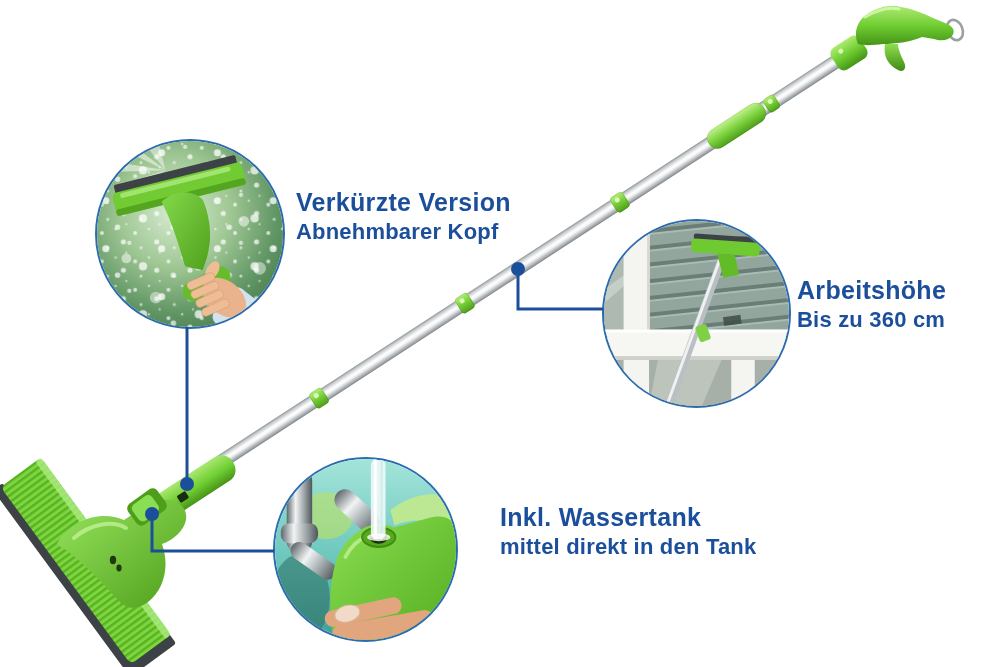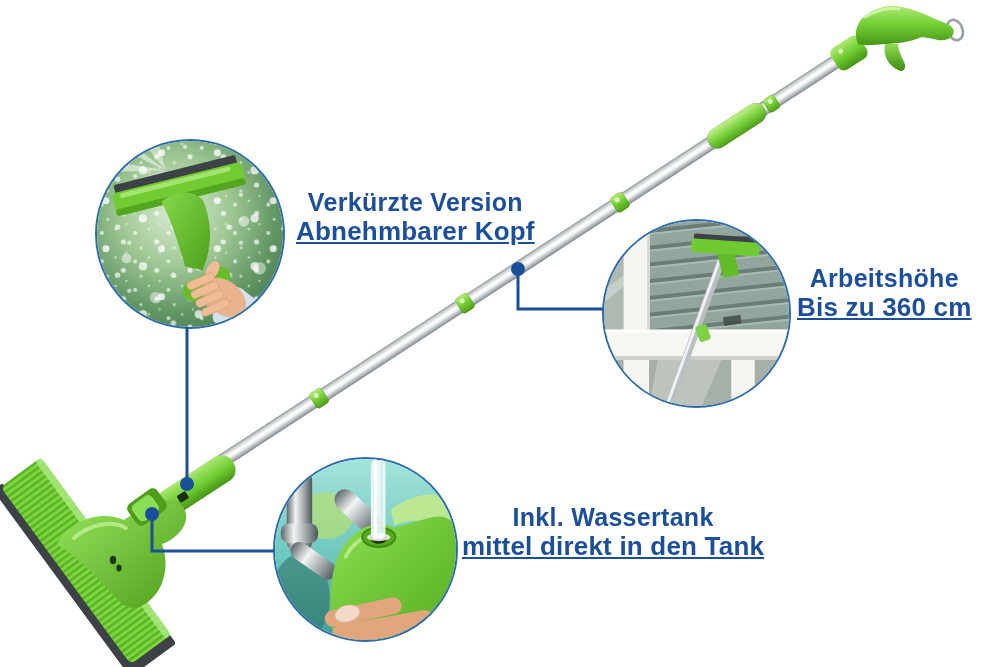--- a/index.html
+++ b/index.html
@@ -21,25 +21,25 @@
   
   .circle{position:absolute;border-radius:50%;border:2px solid #2b6cb0;overflow:hidden;box-sizing:border-box;z-index:4;background:#fff;}
   .c1{left:95px;top:139px;width:190px;height:190px;}
   .c2{left:602px;top:219px;width:189px;height:189px;}
   .c3{left:273px;top:457px;width:185px;height:185px;}
   .circle svg{display:block;width:100%;height:100%;}
   
   .lines{position:absolute;left:0;top:0;z-index:5;pointer-events:none;}
   
   .label{position:absolute;z-index:6;color:#1c4f9b;}
-  .label .t{font-size:25px;font-weight:800;letter-spacing:.3px;line-height:29px;text-align:center;}
-  .label .s{font-size:26px;font-weight:700;letter-spacing:.2px;line-height:29px;text-decoration:underline;}
+  .label .t{font-size:25px;font-weight:800;letter-spacing:.3px;line-height:29px;}
+  .label .s{font-size:22px;font-weight:700;letter-spacing:.2px;line-height:29px;}
   .l1{left:296px;top:188px;}
-  .l2{left:797px;top:264px;}
-  .l3{left:462px;top:503px;}
+  .l2{left:797px;top:276px;}
+  .l3{left:500px;top:503px;}
 </style>
 </head>
 <body>
 
 <div class="canvas">
 
   <div class="pole">
     <span class="collar" style="left:150px"></span>
     <span class="collar" style="left:324px"></span>
     <span class="collar" style="left:509px"></span>

